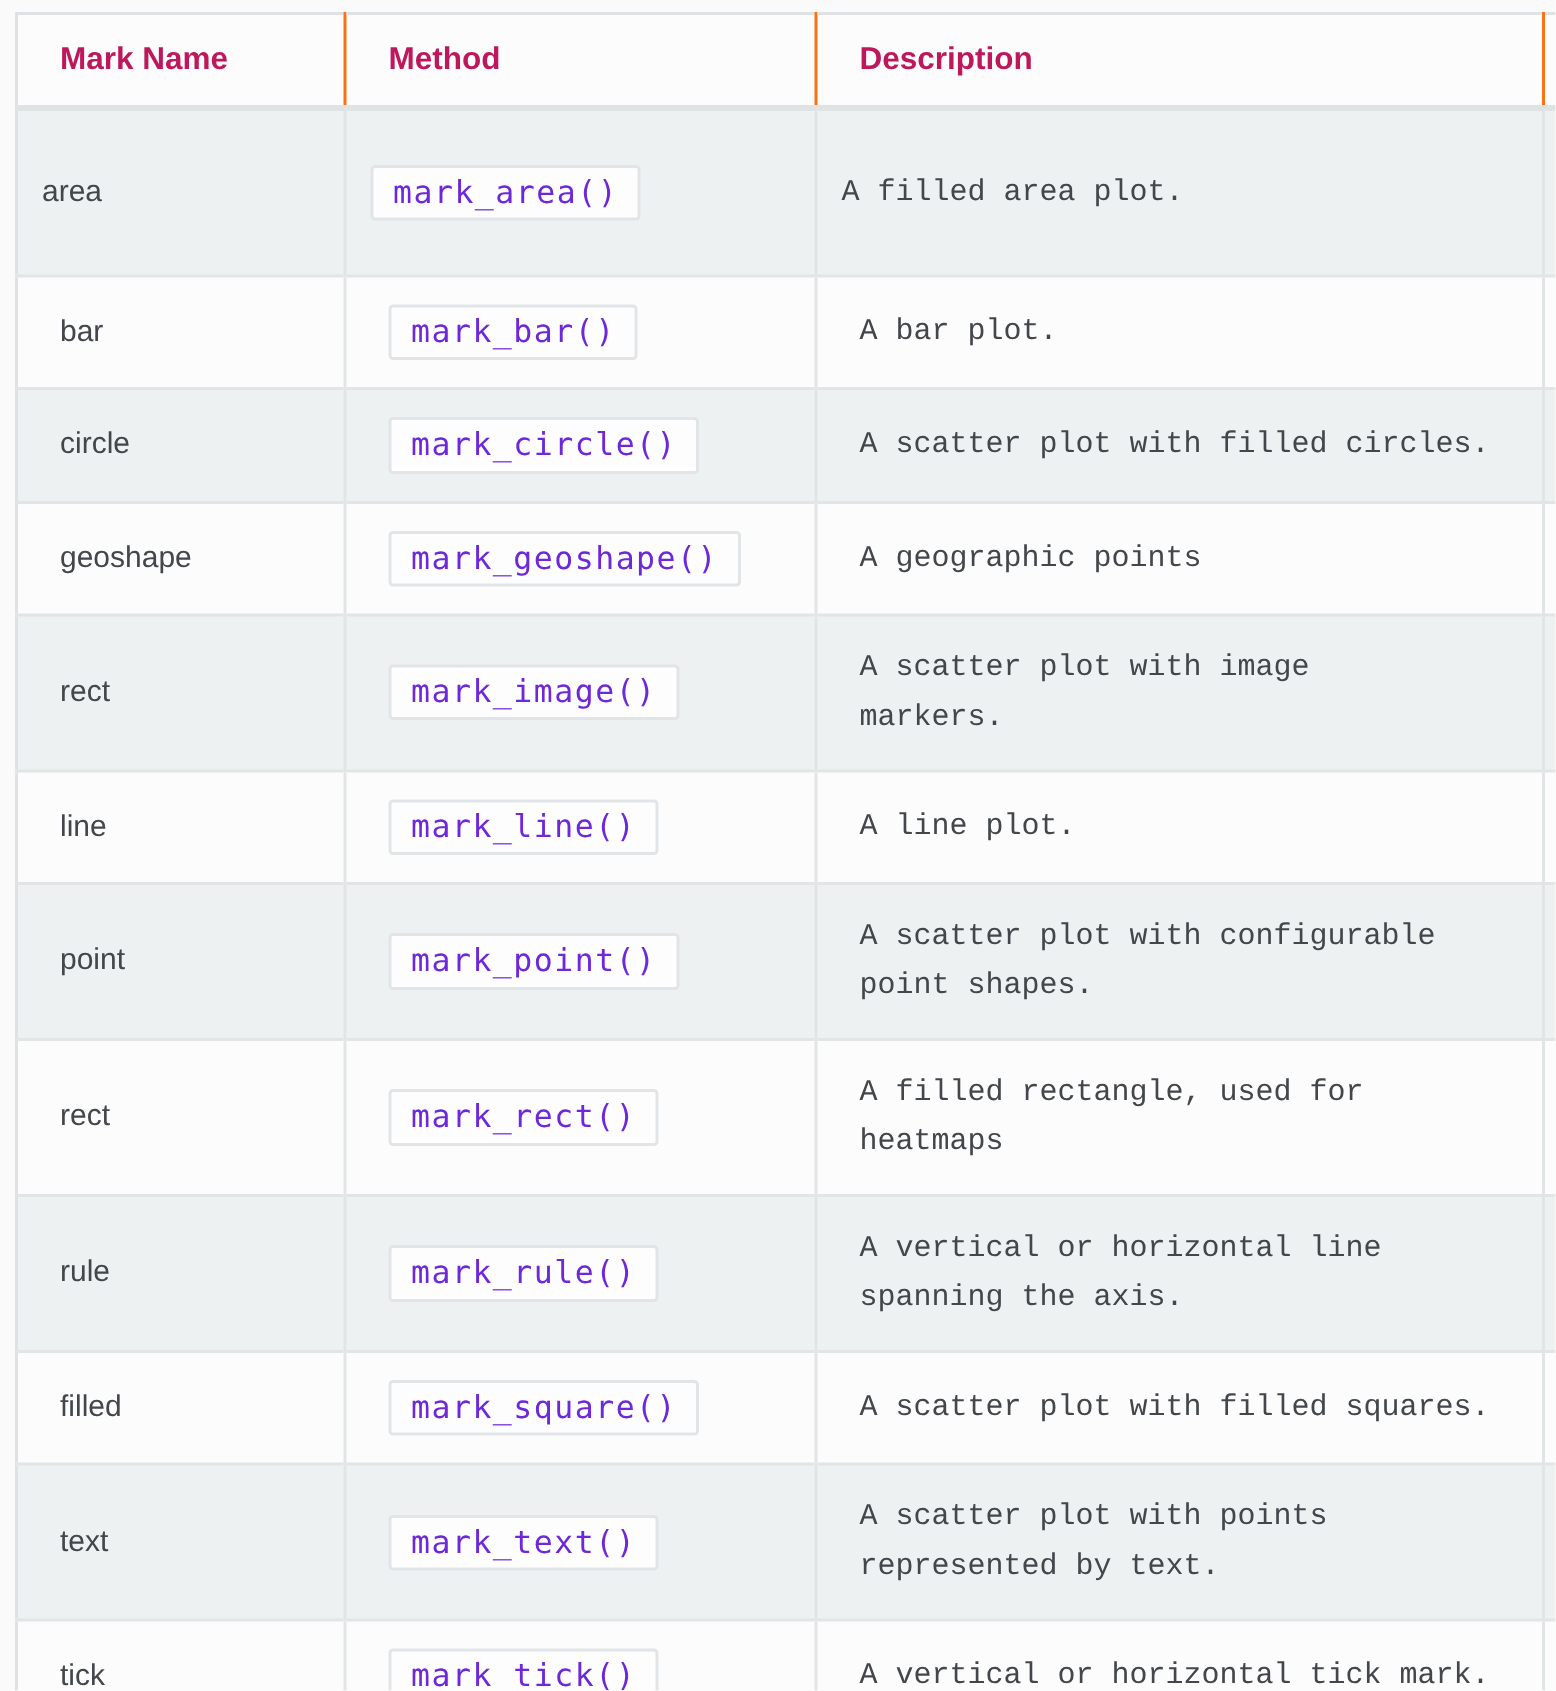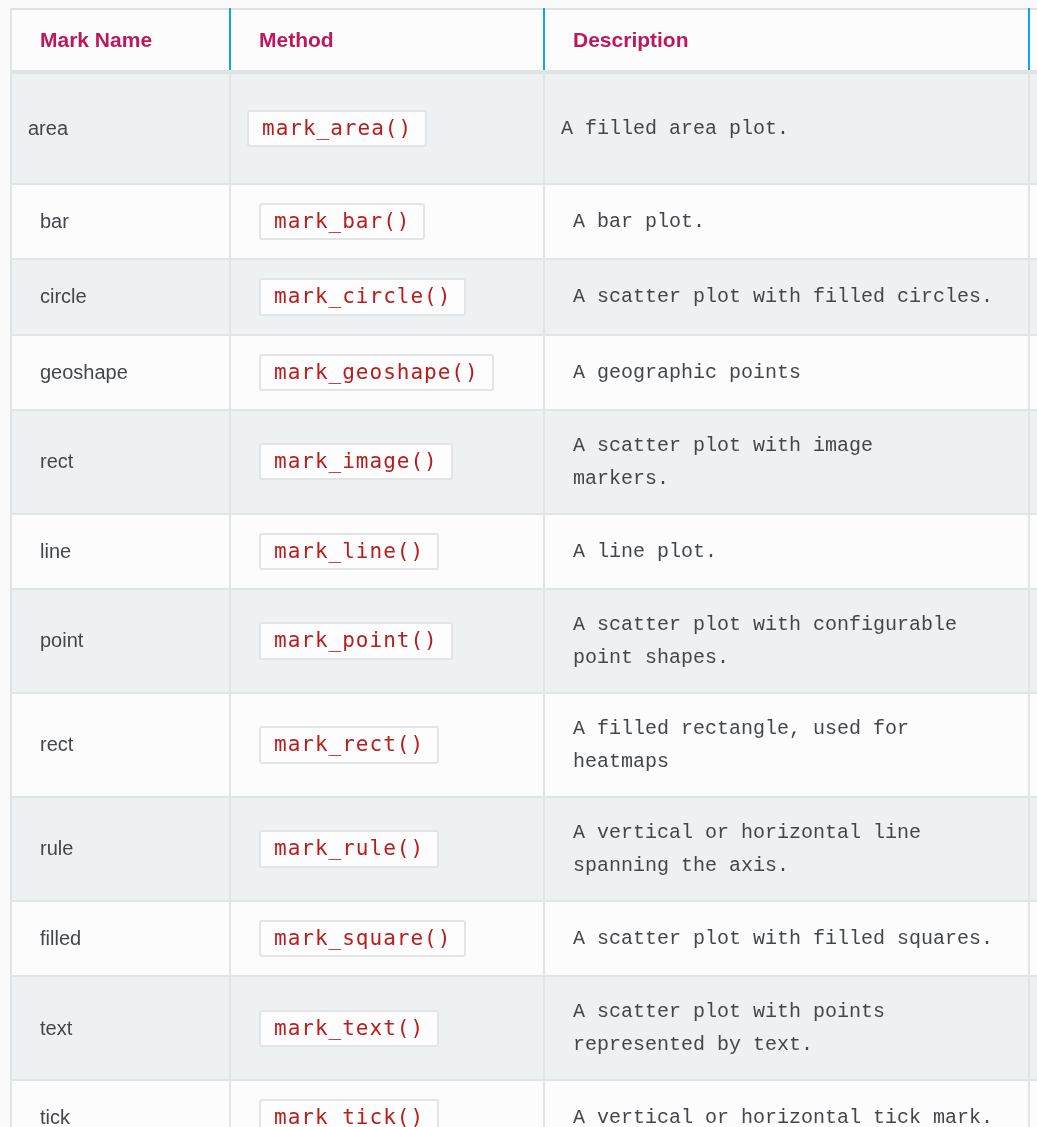--- a/index.html
+++ b/index.html
@@ -34,21 +34,21 @@
     text-align: left;
     vertical-align: middle;
     font-size: 21px;
     font-weight: 700;
     color: #be185d;
     height: 60px;
     padding: 0 28px;
     border-bottom: 4px solid #dfe3e4;
   }
   thead th + th {
-    border-left: 2px solid #0ea5e9;
+    border-left: 2px solid #f97316;
   }
 
   tbody td {
     vertical-align: middle;
     padding: 18px 28px;
     font-size: 20px;
     line-height: 33px;
     color: #43474b;
     border-top: 2px solid #e1e5e6;
   }
@@ -60,21 +60,21 @@
   tbody tr:first-child td  { padding-top: 36px; padding-bottom: 36px; padding-left: 16px; }
 
   td.c-desc { white-space: pre-line; font-family: Liberation Mono, monospace; }
 
   .code-box {
     display: inline-block;
     font-family: "DejaVu Sans Mono", monospace;
     font-size: 21px;
     letter-spacing: 1px;
     line-height: 1.2;
-    color: #b91c1c;
+    color: #6d28d9;
     background: #fdfdfd;
     border: 2px solid #e2e5e7;
     border-radius: 3px;
     padding: 4px 13px;
     white-space: nowrap;
   }
 </style>
 </head>
 <body>
 

